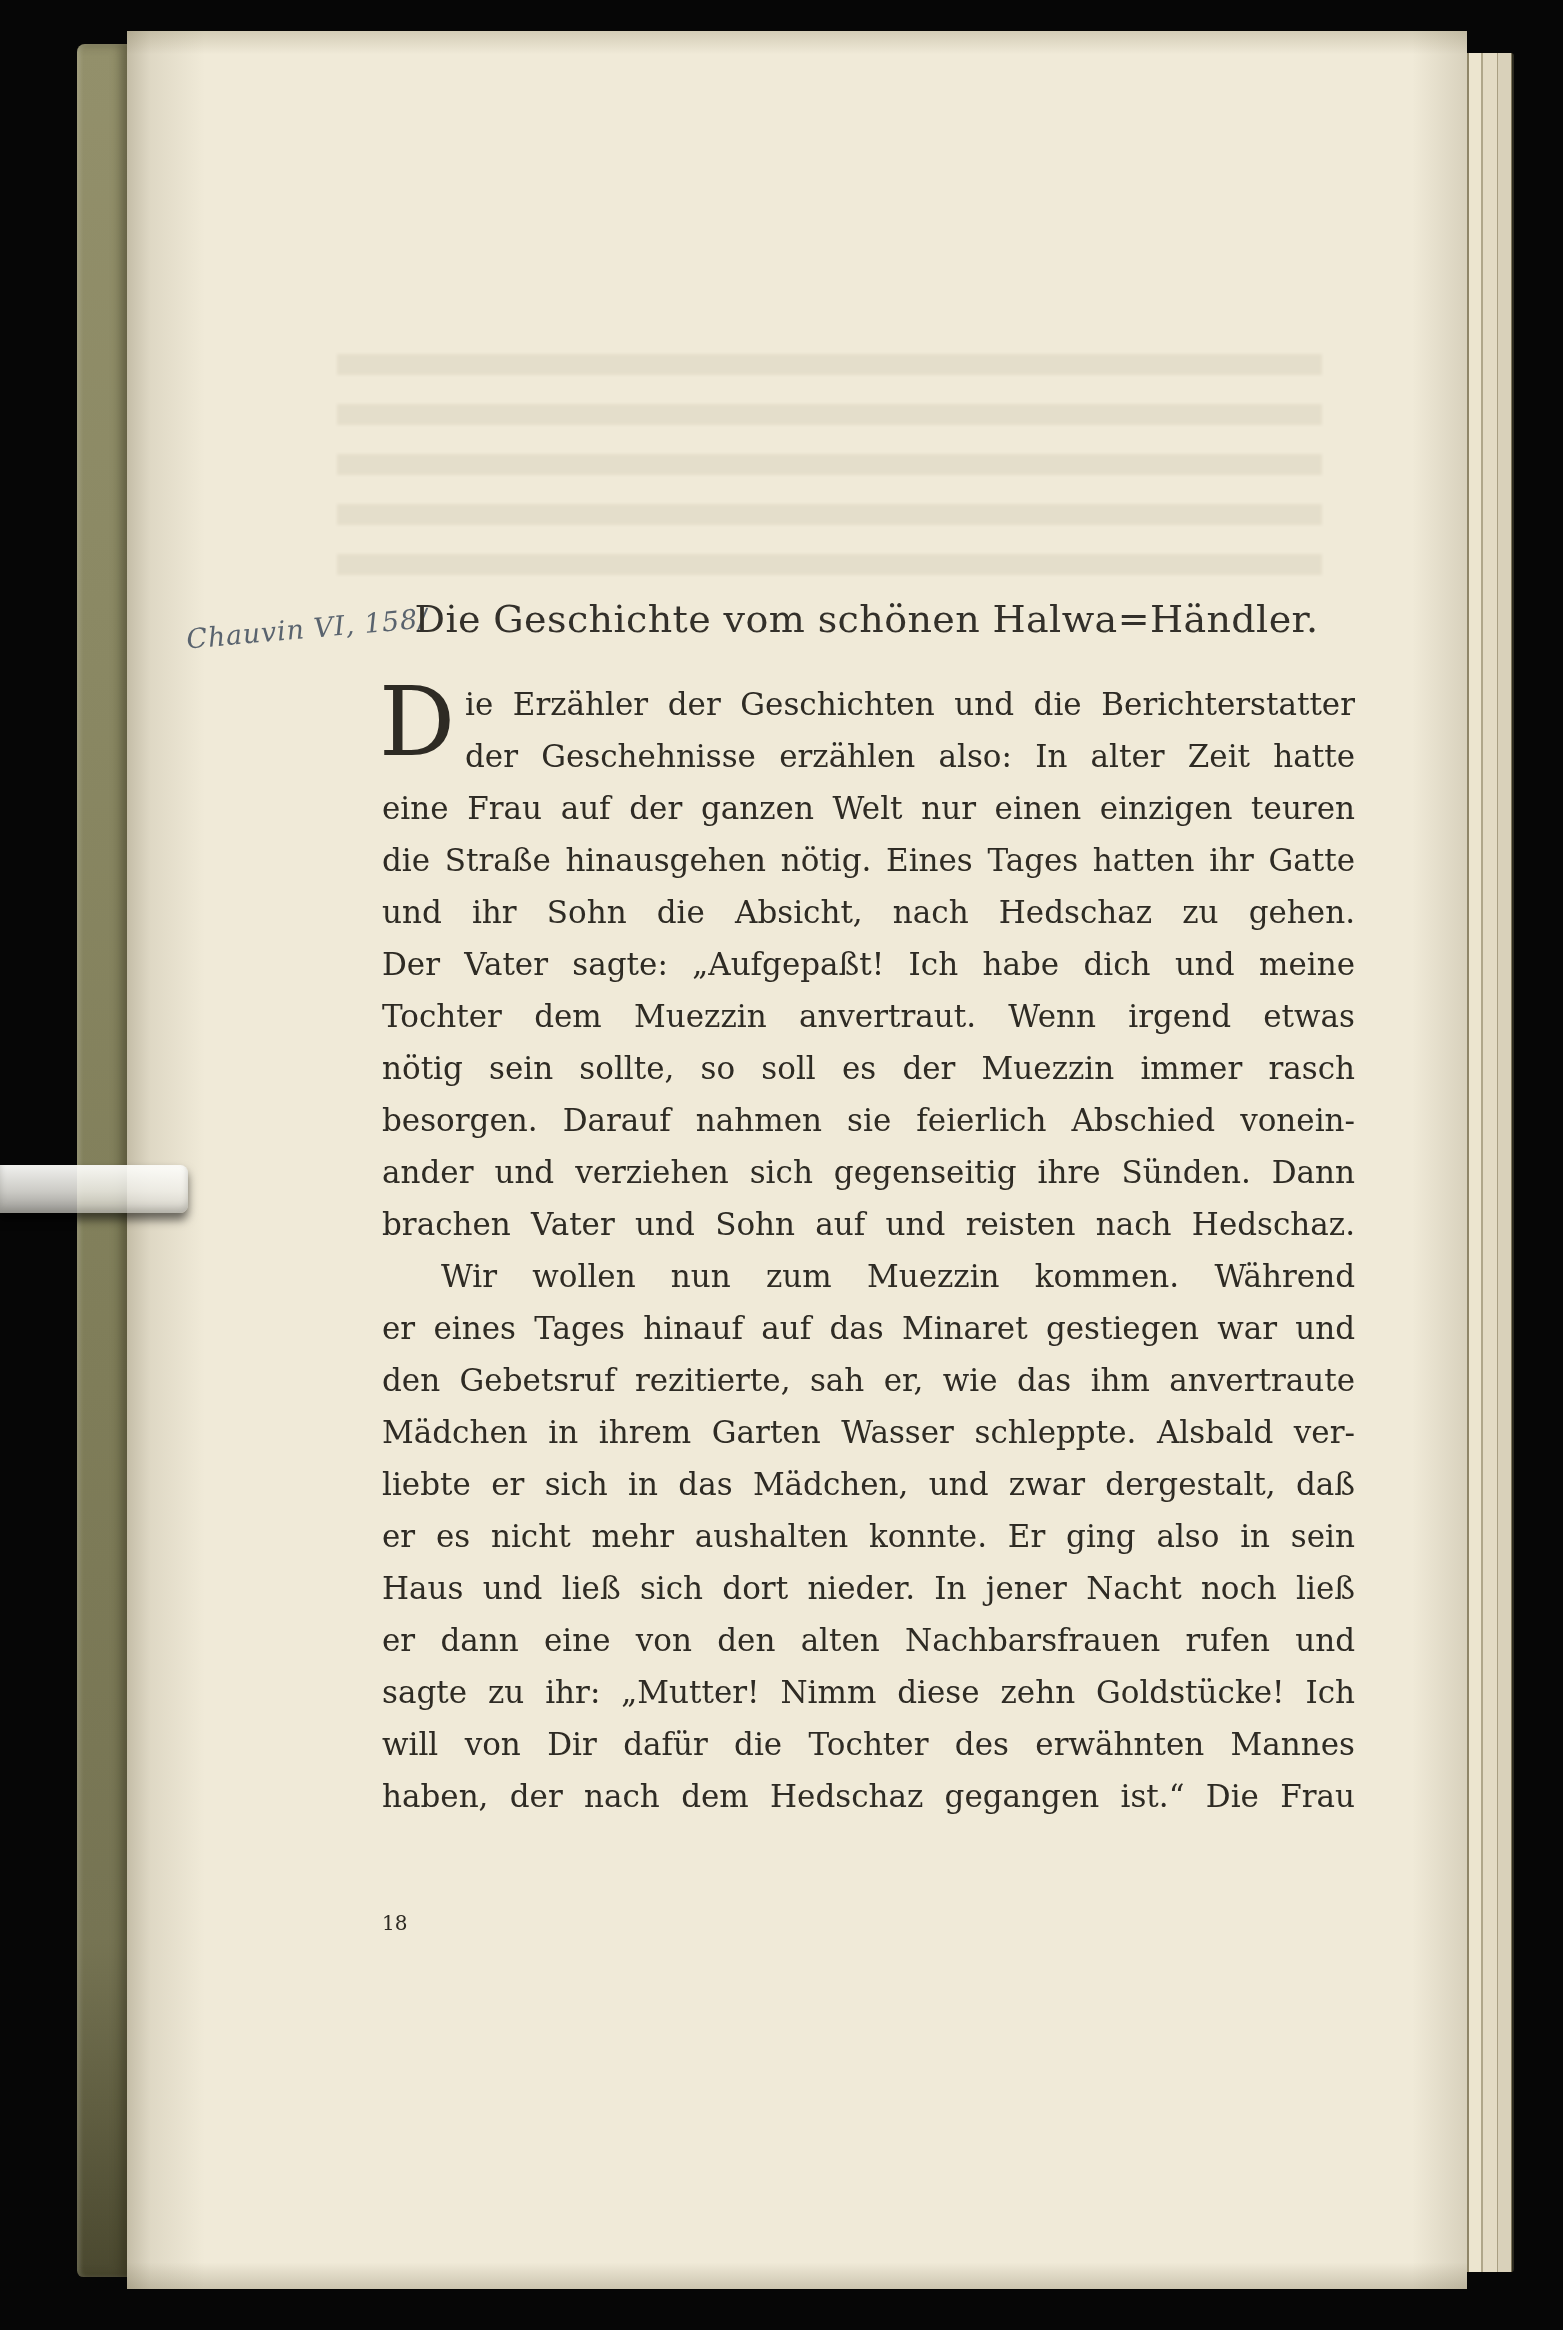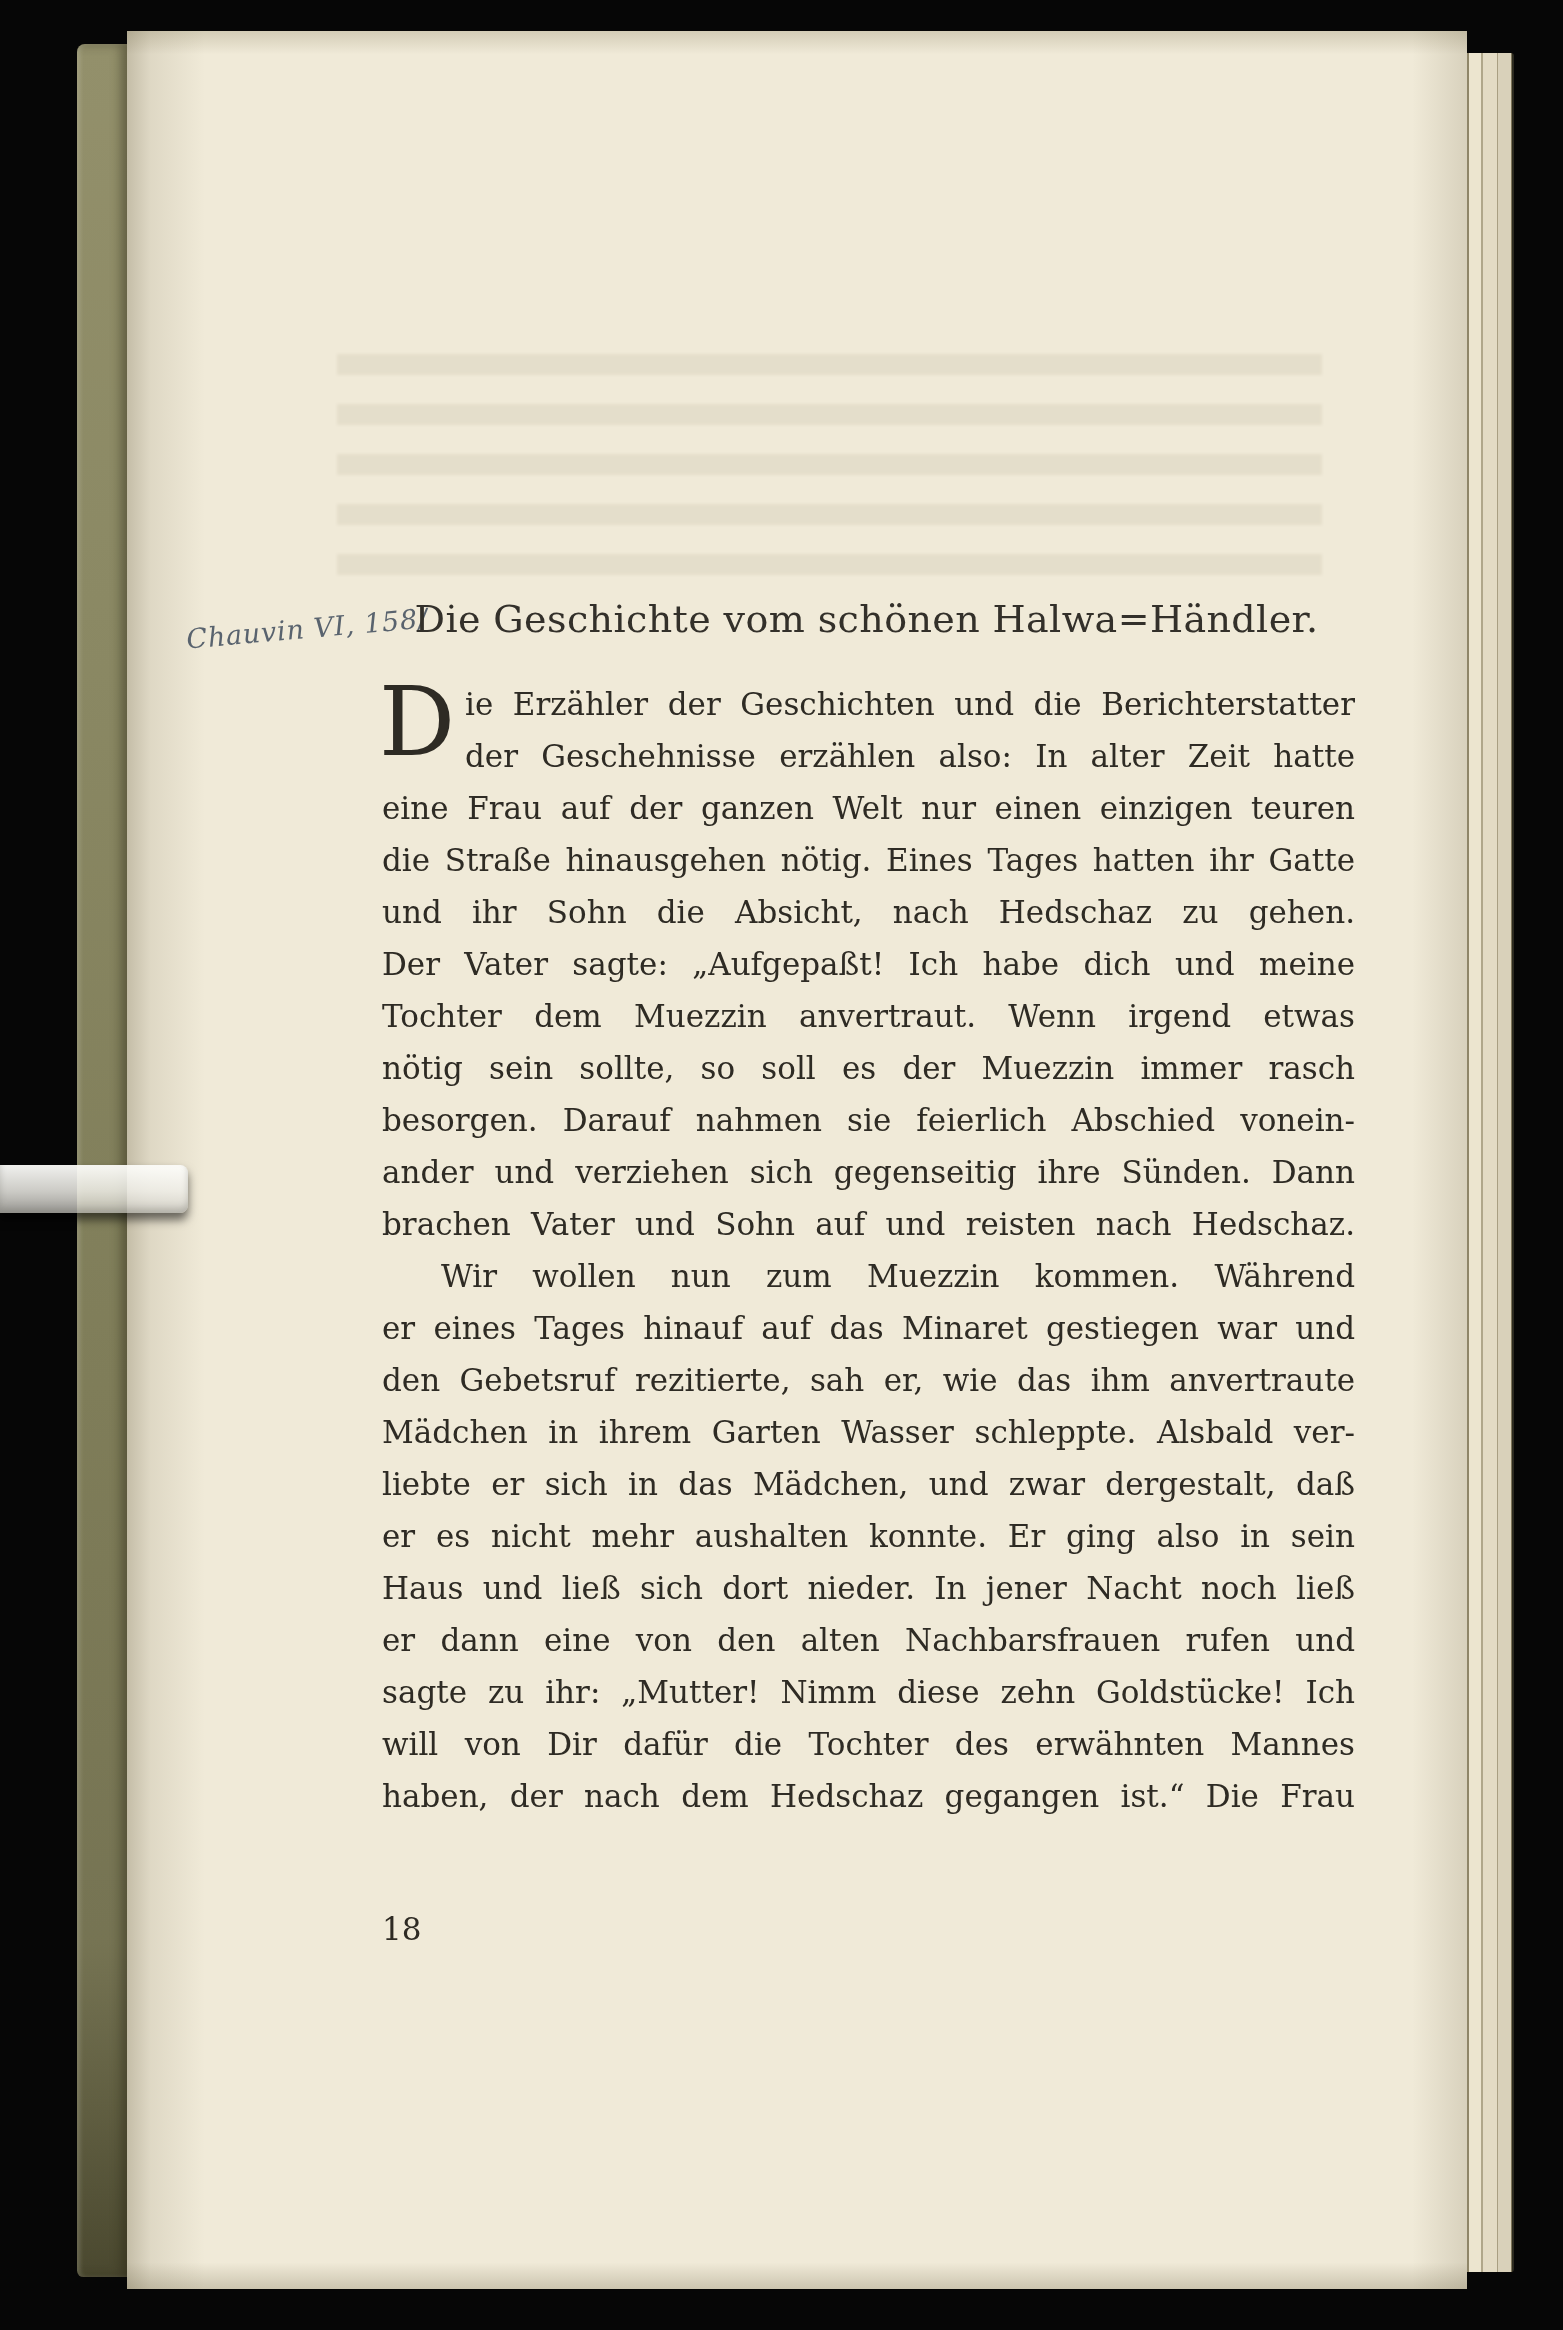--- a/index.html
+++ b/index.html
@@ -139,21 +139,21 @@
     top: -3.1px;
     font-size: 95px;
     line-height: 1;
     color: #2e2b24;
   }
 
   .page-number {
     position: absolute;
     left: 255px;
     top: 1880px;
-    font-size: 31px;
+    font-size: 20px;
     color: #2e2b24;
   }
 
   
   .bookmark {
     position: absolute;
     left: 0;
     top: 1165px;
     width: 188px;
     height: 48px;

